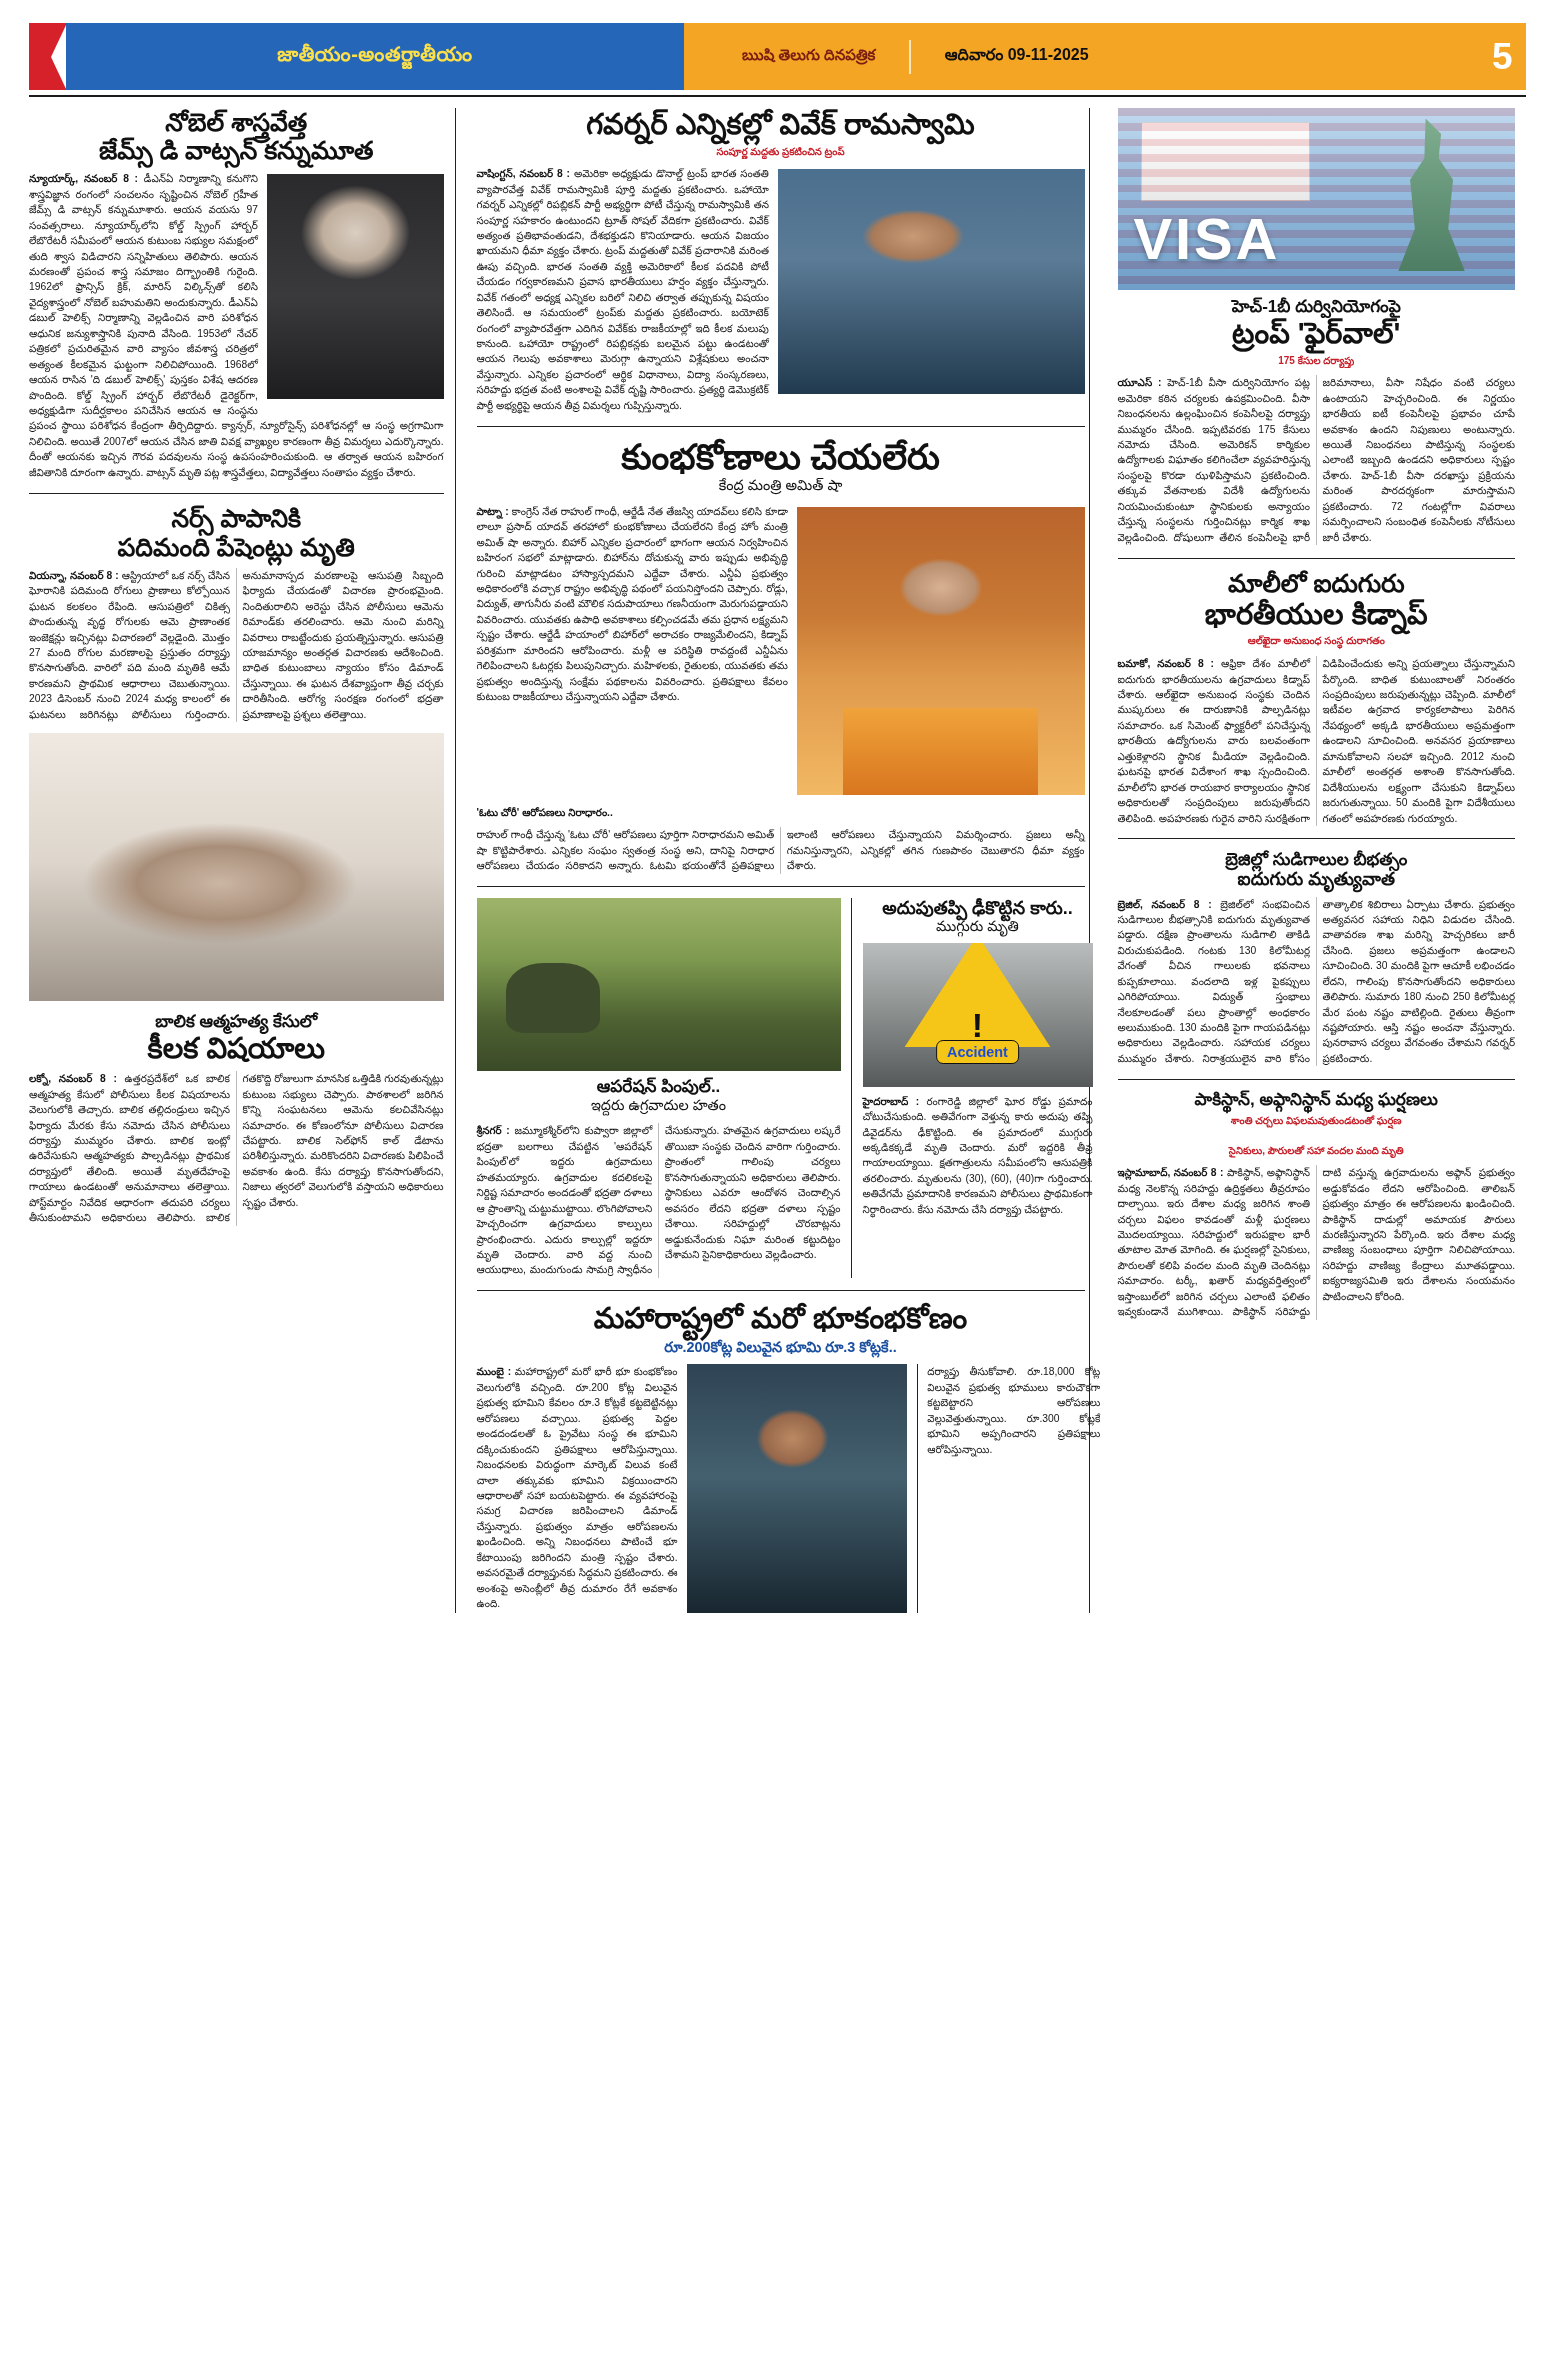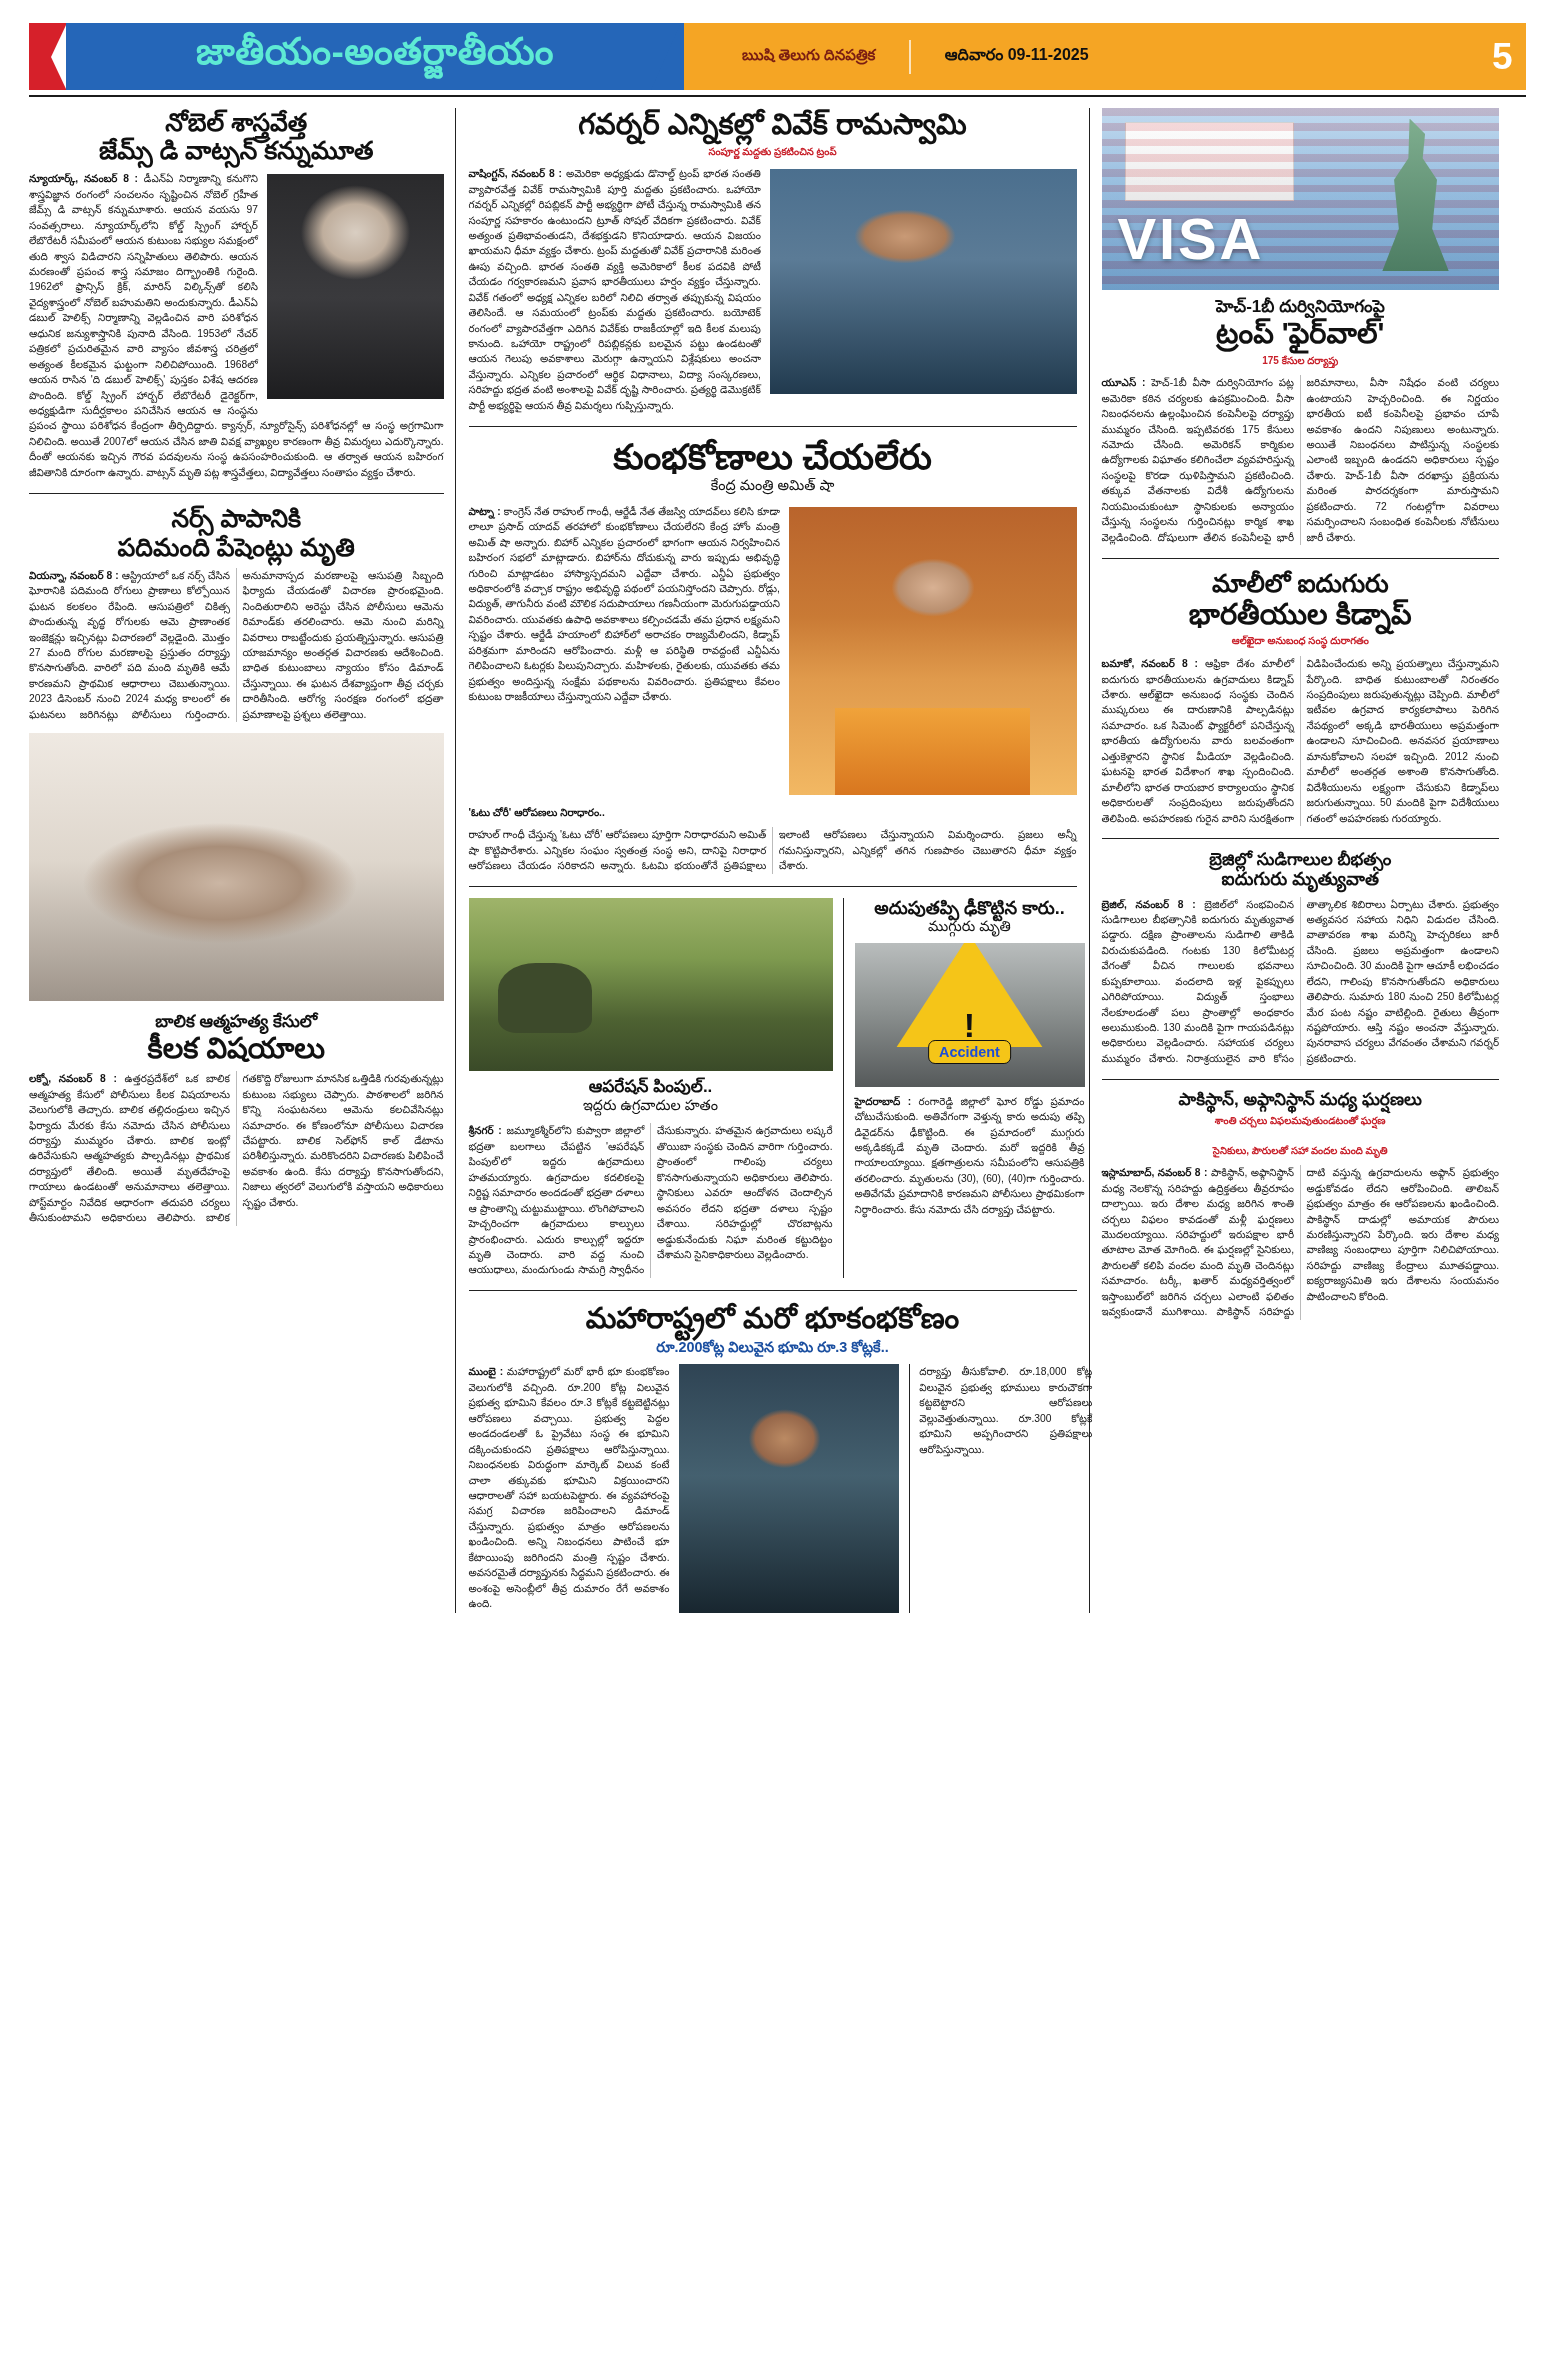--- a/index.html
+++ b/index.html
@@ -52,22 +52,22 @@
   }
   .mast-blue:after {
     content: "";
     position: absolute;
     right: -35px; top: 0; bottom: 0;
     width: 53px;
     background: #2566b8;
     transform: skewX(-24deg);
   }
   .mast-section {
-    color: #5eead4;
-    font-size: 37px;
+    color: #fde047;
+    font-size: 20px;
     font-weight: bold;
     letter-spacing: 0.5px;
     z-index: 3;
     position: relative;
   }
   .mast-yellow {
     flex: 1;
     background: #f5a524;
     display: flex;
     align-items: center;
@@ -103,21 +103,21 @@
     height: 2.4px;
     background: #1b1b1b;
   }
 
   
   .grid {
     position: relative;
     margin: 10.5px 29px 0 29px;
     display: grid;
     grid-template-columns: 427px 633px 410px;
-    gap: 0px;
+    gap: 8px;
   }
   .col { position: relative; padding: 0 12.5px; }
   .col.c1 { padding-left: 0; }
   .col.c3 { padding-right: 0; }
   .vrule {
     position: absolute;
     top: 0; bottom: 0;
     width: 1px;
     background: #222;
   }

